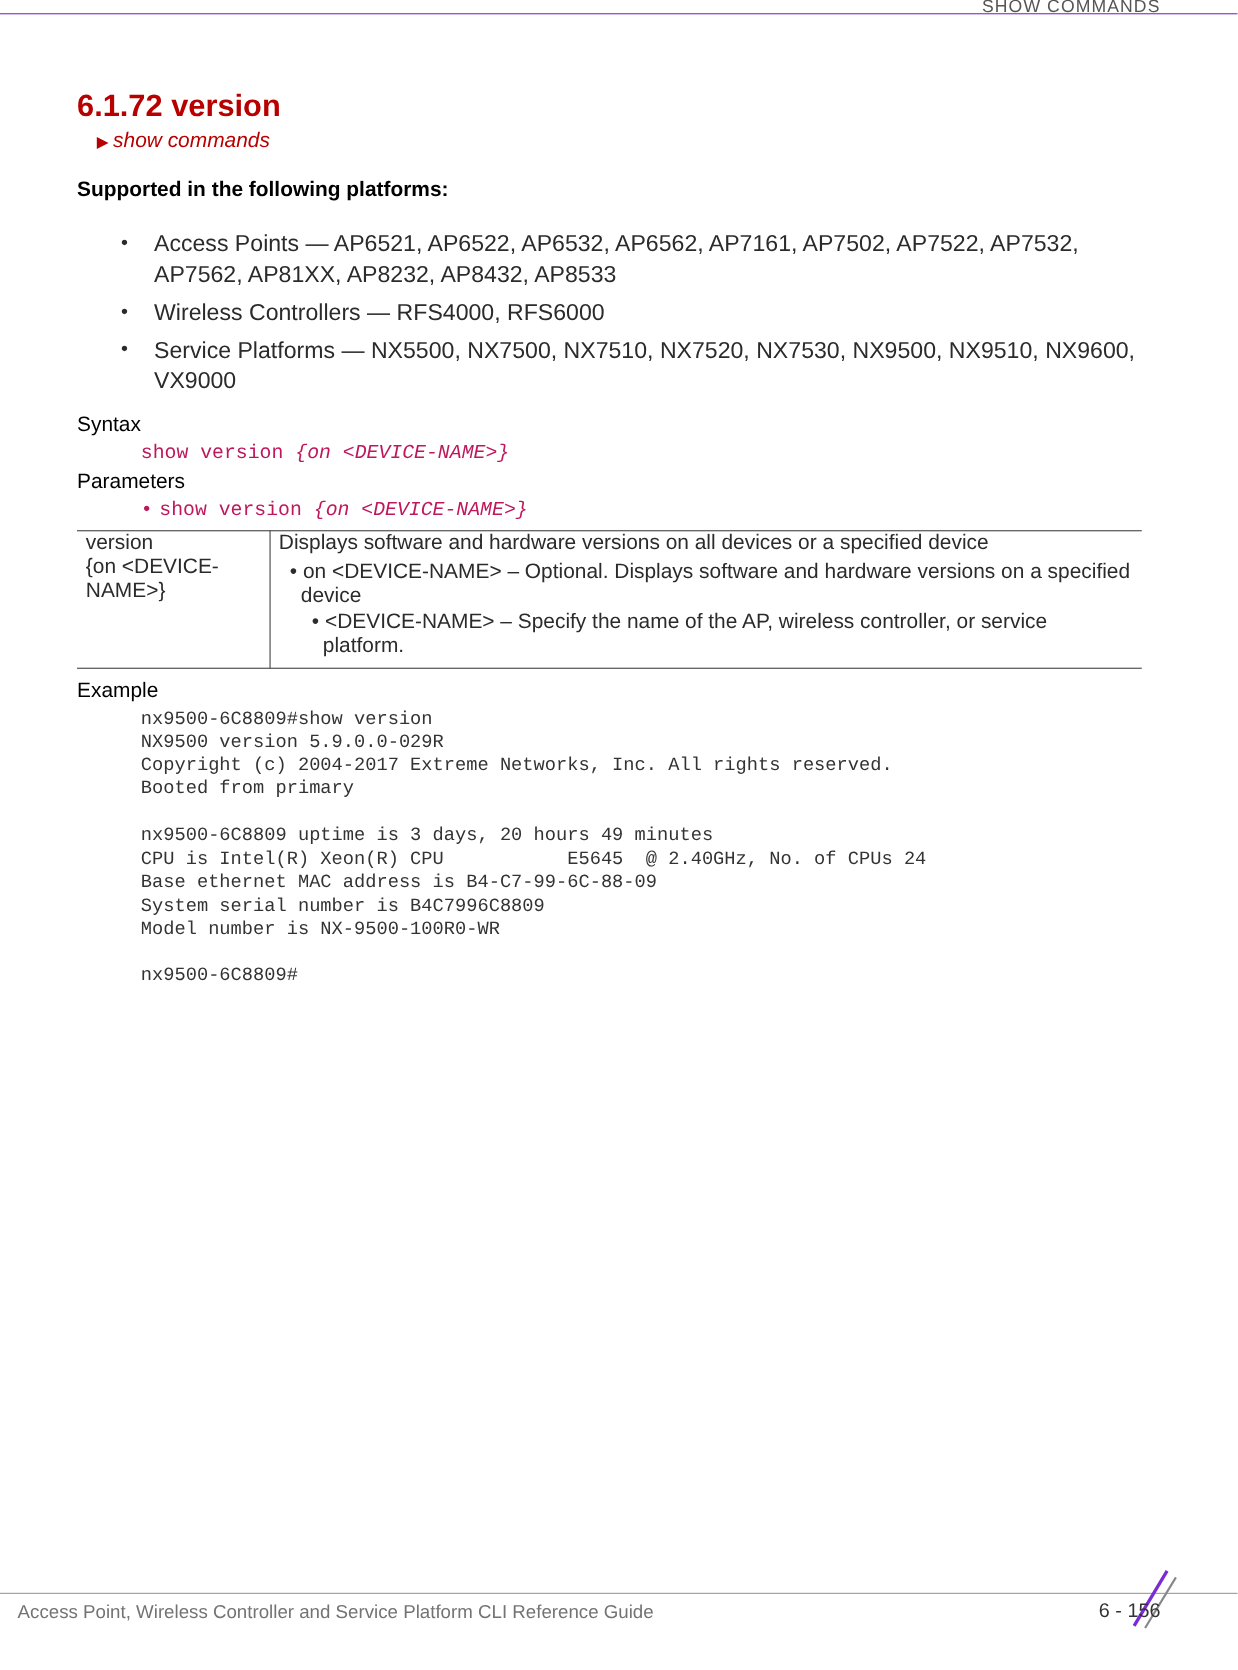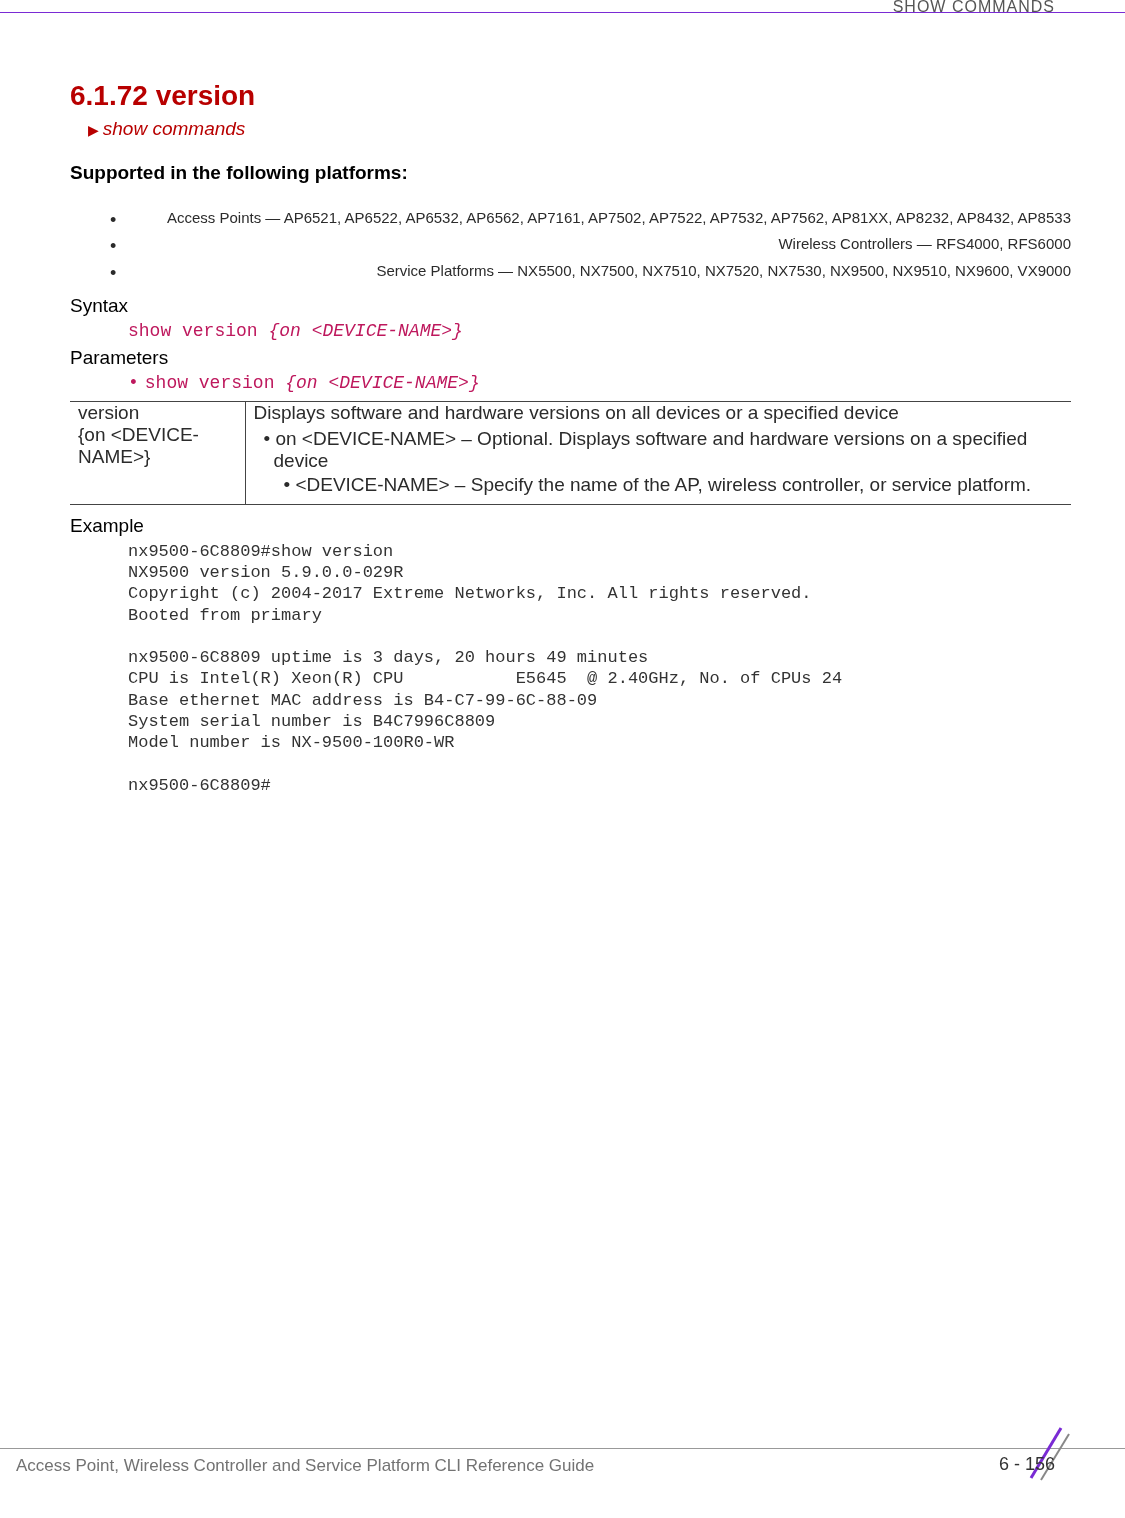--- a/index.html
+++ b/index.html
@@ -22,21 +22,21 @@
     top: -2px; right: 70px;
     font-size: 16px;
     letter-spacing: 1px;
     color: #555;
     font-weight: 300;
   }
   .content {
     position: absolute;
     top: 80px;
     left: 70px;
-    right: 54px;
+    right: 87px;
   }
   .section-title {
     color: #b80000;
     font-size: 28px;
     font-weight: 700;
     margin-bottom: 6px;
   }
   .breadcrumb {
     color: #b80000;
     font-style: italic;
@@ -60,27 +60,26 @@
     font-size: 19px;
     margin-bottom: 24px;
     color: #000;
   }
   ul.platforms {
     list-style: none;
     margin-left: 40px;
     margin-bottom: 14px;
   }
   ul.platforms > li {
-    font-size: 15px;
+    font-size: 21px;
     line-height: 1.35;
     margin-bottom: 6px;
     position: relative;
     padding-left: 30px;
     font-weight: 300;
-    text-align: right;
   }
   ul.platforms > li::before {
     content: "•";
     position: absolute;
     left: 0;
     top: 0;
     font-size: 18px;
   }
   .subheading {
     font-weight: 400;

